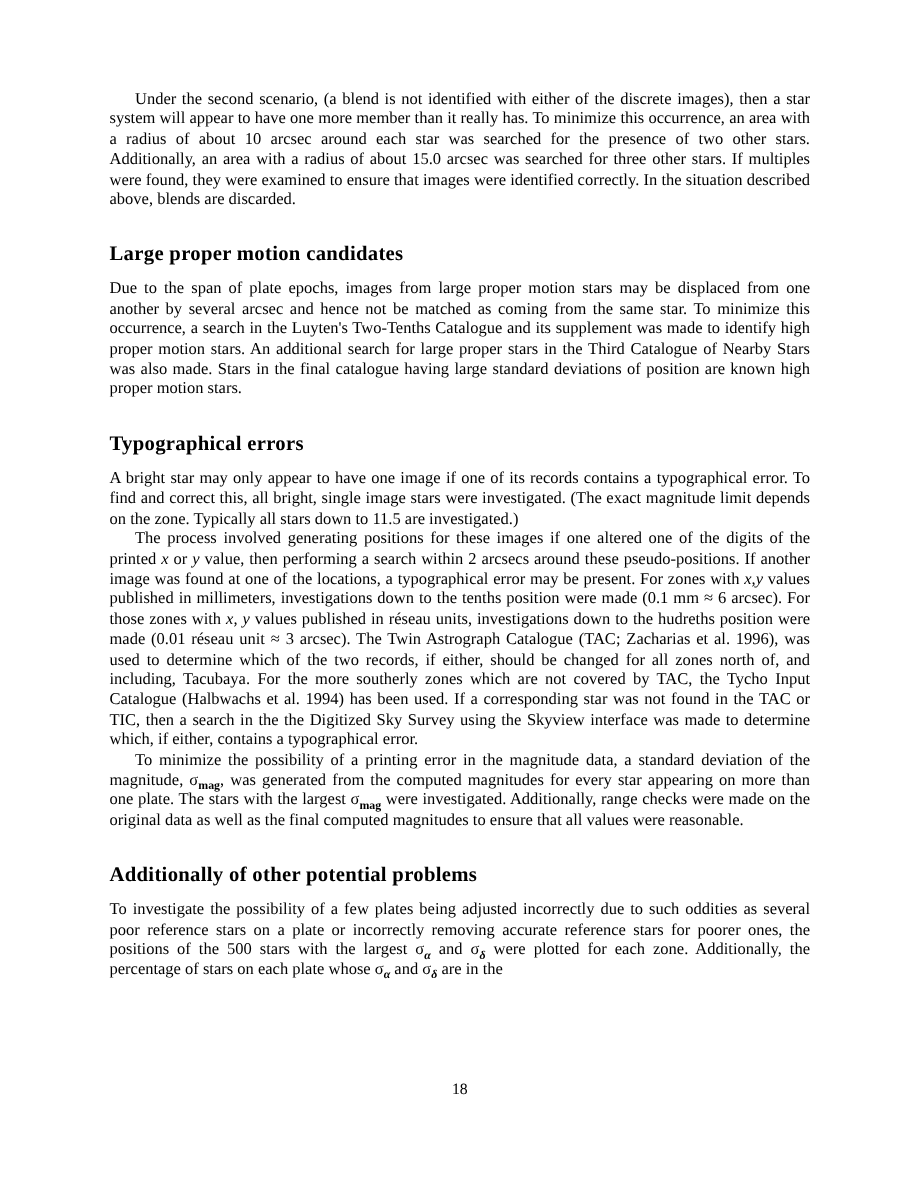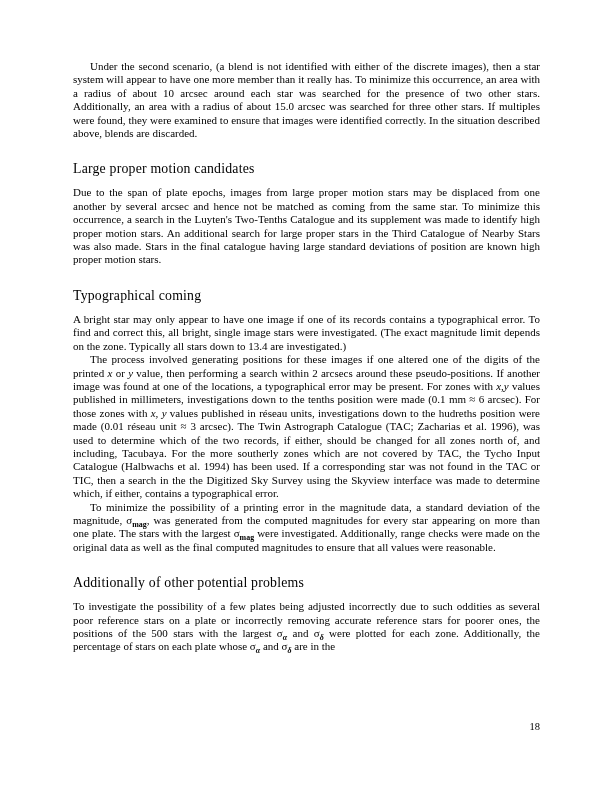--- a/index.html
+++ b/index.html
@@ -21,53 +21,53 @@
   }
   p.body{
     margin:0;
     font-size:11px;
     line-height:13.4px;
     text-align:justify;
   }
   p.indent{ text-indent:17px; }
   h2.sect{
     font-size:13.8px;
-    font-weight:normal;
+    font-weight:bold;
     margin:21px 0 9px 0;
     letter-spacing:0.2px;
   }
   sub{
     font-size:0.72em;
     line-height:0;
     font-weight:bold;
   }
   .page-number{
     position:absolute;
     top:721px;
     left:73px;
     width:467px;
-    text-align:right;
+    text-align:center;
     font-size:10.5px;
   }
 </style>
 </head>
 <body>
 
 <div class="page">
   <div class="content">
 
     <p class="body indent" style="margin-top:0">Under the second scenario, (a blend is not identified with either of the discrete images), then a star system will appear to have one more member than it really has. To minimize this occurrence, an area with a radius of about 10 arcsec around each star was searched for the presence of two other stars. Additionally, an area with a radius of about 15.0 arcsec was searched for three other stars. If multiples were found, they were examined to ensure that images were identified correctly. In the situation described above, blends are discarded.</p>
 
     <h2 class="sect">Large proper motion candidates</h2>
 
     <p class="body">Due to the span of plate epochs, images from large proper motion stars may be displaced from one another by several arcsec and hence not be matched as coming from the same star. To minimize this occurrence, a search in the Luyten's Two-Tenths Catalogue and its supplement was made to identify high proper motion stars. An additional search for large proper stars in the Third Catalogue of Nearby Stars was also made. Stars in the final catalogue having large standard deviations of position are known high proper motion stars.</p>
 
-    <h2 class="sect">Typographical coming</h2>
+    <h2 class="sect">Typographical errors</h2>
 
-    <p class="body">A bright star may only appear to have one image if one of its records contains a typographical error. To find and correct this, all bright, single image stars were investigated. (The exact magnitude limit depends on the zone. Typically all stars down to 13.4 are investigated.)</p>
+    <p class="body">A bright star may only appear to have one image if one of its records contains a typographical error. To find and correct this, all bright, single image stars were investigated. (The exact magnitude limit depends on the zone. Typically all stars down to 11.5 are investigated.)</p>
 
     <p class="body indent">The process involved generating positions for these images if one altered one of the digits of the printed <i>x</i> or <i>y</i> value, then performing a search within 2 arcsecs around these pseudo-positions. If another image was found at one of the locations, a typographical error may be present. For zones with <i>x,y</i> values published in millimeters, investigations down to the tenths position were made (0.1 mm ≈ 6 arcsec). For those zones with <i>x, y</i> values published in réseau units, investigations down to the hudreths position were made (0.01 réseau unit ≈ 3 arcsec). The Twin Astrograph Catalogue (TAC; Zacharias et al. 1996), was used to determine which of the two records, if either, should be changed for all zones north of, and including, Tacubaya. For the more southerly zones which are not covered by TAC, the Tycho Input Catalogue (Halbwachs et al. 1994) has been used. If a corresponding star was not found in the TAC or TIC, then a search in the the Digitized Sky Survey using the Skyview interface was made to determine which, if either, contains a typographical error.</p>
 
     <p class="body indent">To minimize the possibility of a printing error in the magnitude data, a standard deviation of the magnitude, σ<sub>mag</sub>, was generated from the computed magnitudes for every star appearing on more than one plate. The stars with the largest σ<sub>mag</sub> were investigated. Additionally, range checks were made on the original data as well as the final computed magnitudes to ensure that all values were reasonable.</p>
 
     <h2 class="sect">Additionally of other potential problems</h2>
 
     <p class="body">To investigate the possibility of a few plates being adjusted incorrectly due to such oddities as several poor reference stars on a plate or incorrectly removing accurate reference stars for poorer ones, the positions of the 500 stars with the largest σ<sub><i>α</i></sub> and σ<sub><i>δ</i></sub> were plotted for each zone. Additionally, the percentage of stars on each plate whose σ<sub><i>α</i></sub> and σ<sub><i>δ</i></sub> are in the</p>
 
   </div>

